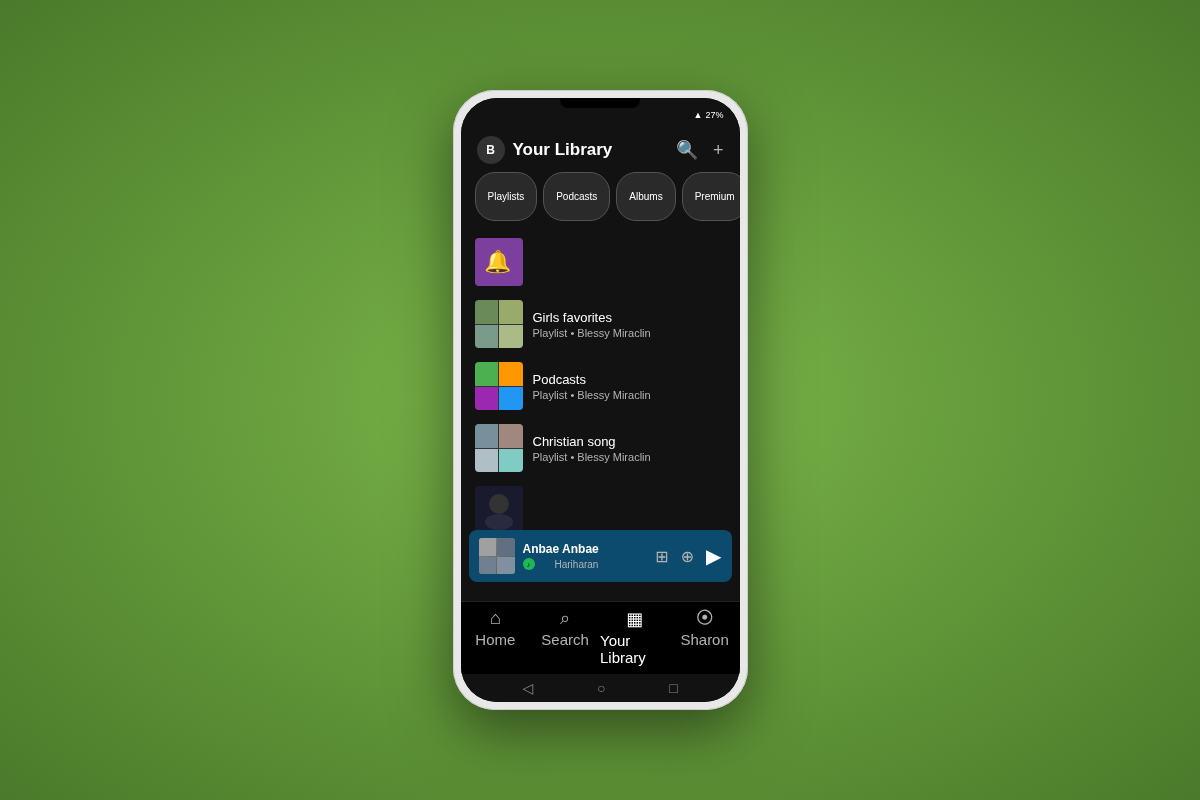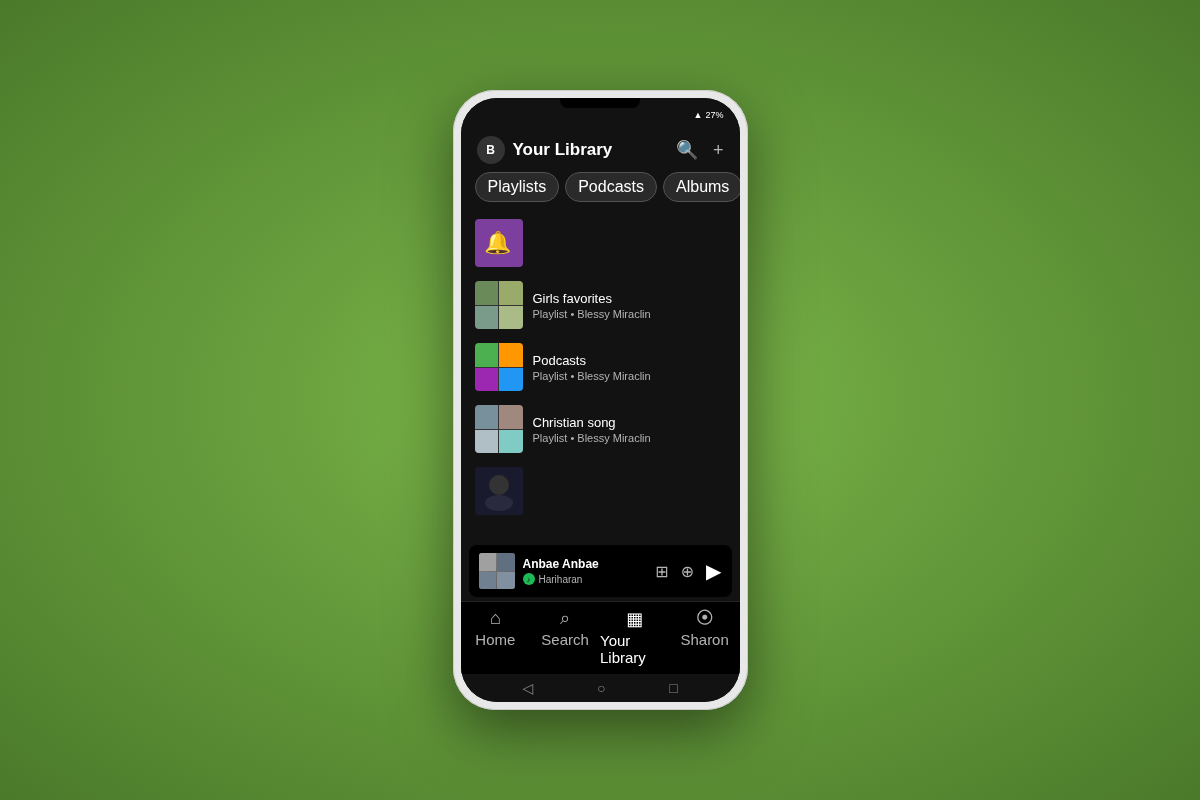--- a/index.html
+++ b/index.html
@@ -133,26 +133,26 @@
 
     
     .filter-tabs {
       display: flex;
       gap: 6px;
       padding: 0 14px 10px 14px;
       flex-shrink: 0;
     }
 
     .filter-tab {
-      padding: 5px 12px;
+      padding: 18px 12px;
       border-radius: 20px;
       border: 1px solid #535353;
       background: #2a2a2a;
       color: #fff;
-      font-size: 16px;
+      font-size: 10px;
       font-weight: 500;
       cursor: pointer;
     }
 
     
     .list-container {
       flex: 1;
       overflow-y: auto;
       overflow-x: hidden;
       padding: 0 14px;
@@ -262,22 +262,22 @@
       font-size: 11px;
       color: #b3b3b3;
       margin-top: 2px;
       white-space: nowrap;
       overflow: hidden;
       text-overflow: ellipsis;
     }
 
     
     .now-playing-bar {
-      background: #000000;
-      margin: 0 8px 4px 8px;
+      background: #0c4a6e;
+      margin: 0 8px 19px 8px;
       border-radius: 8px;
       padding: 8px 10px;
       display: flex;
       align-items: center;
       gap: 8px;
       flex-shrink: 0;
     }
 
     .np-thumb {
       width: 36px;
@@ -308,21 +308,21 @@
       color: #fff;
       font-weight: 600;
       white-space: nowrap;
       overflow: hidden;
       text-overflow: ellipsis;
     }
 
     .np-artist {
       display: flex;
       align-items: center;
-      gap: 4px;
+      gap: 20px;
       margin-top: 2px;
     }
 
     .np-artist-spotify {
       width: 12px;
       height: 12px;
       background: #1db954;
       border-radius: 50%;
       display: flex;
       align-items: center;

